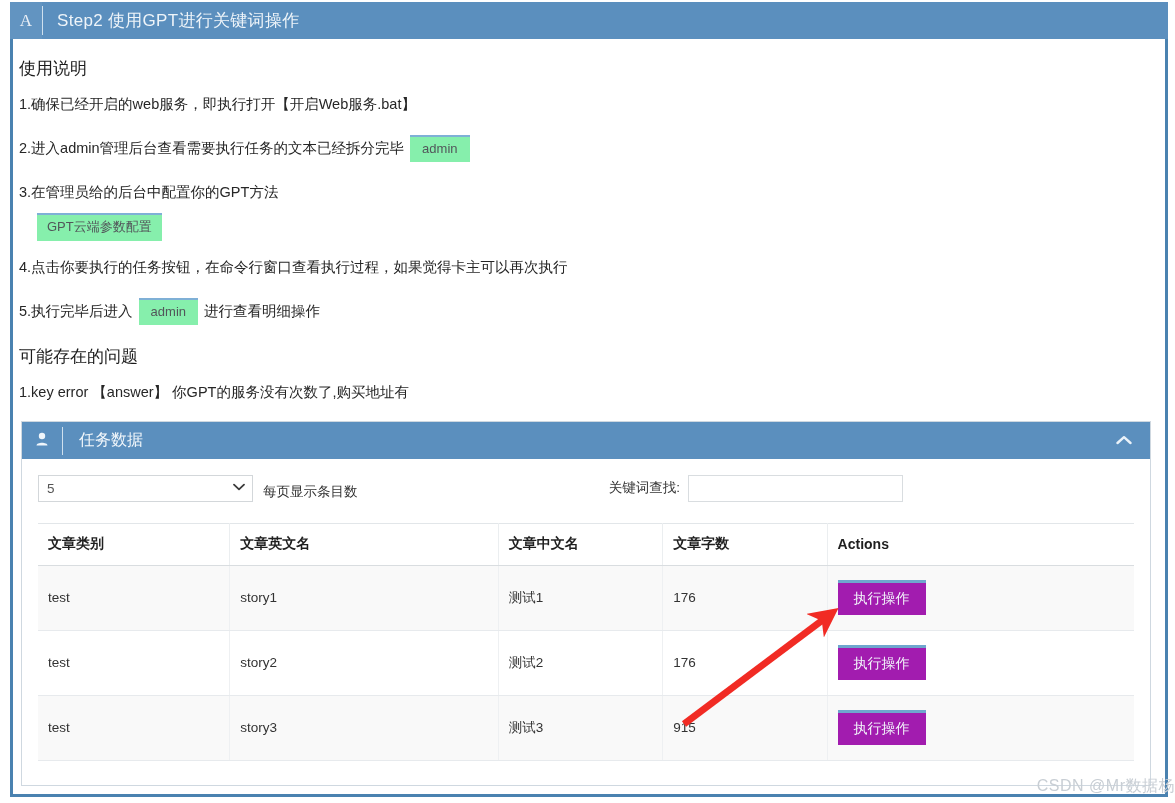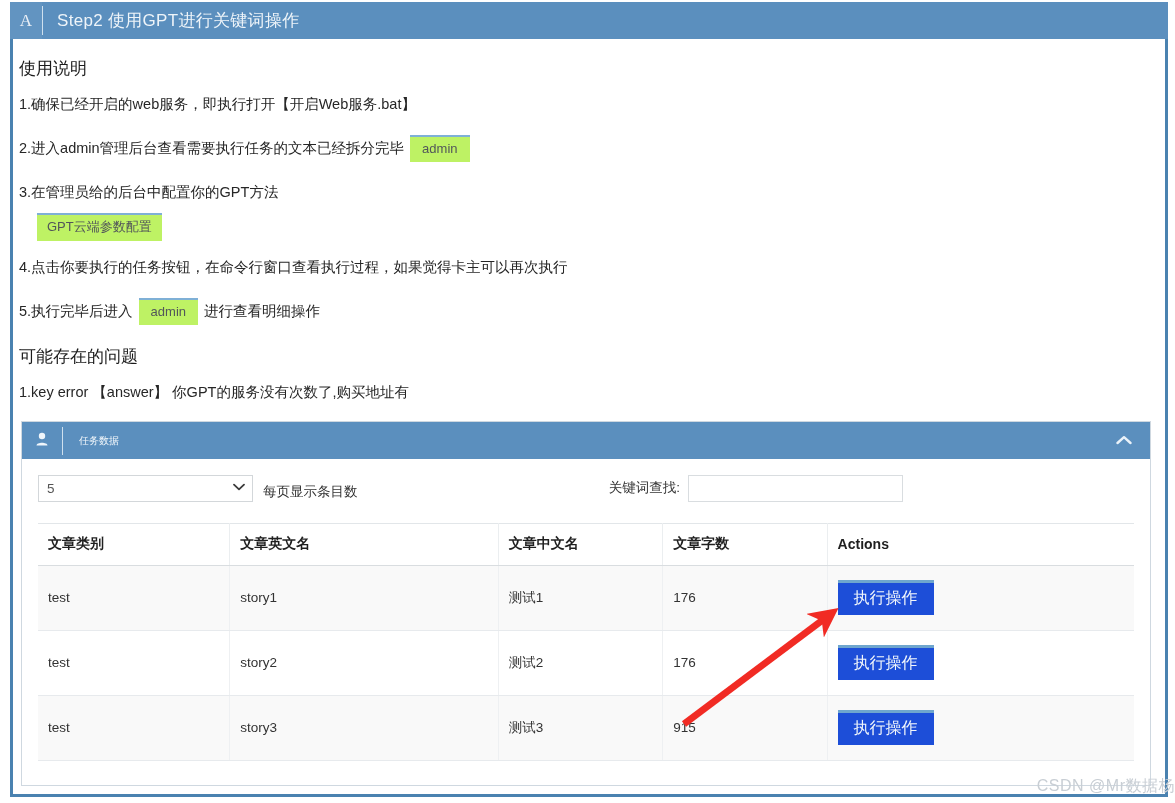--- a/index.html
+++ b/index.html
@@ -63,21 +63,21 @@
   .line{
     font-size:14.5px;
     color:#262626;
     margin:0 0 20px 6px;
     line-height:21px;
     display:flex;align-items:center;flex-wrap:wrap;
   }
   .line.tight{margin-bottom:10px;}
   .badge{
     display:inline-block;
-    background:#bef264;
+    background:#86efac;
     border-top:2px solid #7fb0d6;
     color:#52565a;
     font-size:13px;
     padding:5px 12px 6px 12px;
     margin:0 6px;
     line-height:14px;
     white-space:nowrap;
   }
   .badge.wide{padding:5px 10px 7px 10px;}
   .badge-block{
@@ -108,21 +108,21 @@
     display:flex;align-items:center;
     position:relative;
   }
   .panel-head .icon-user{
     width:40px;text-align:center;color:#f0f6fb;font-size:14px;
   }
   .panel-head .vsep{
     width:1px;height:28px;background:#cfe0ee;
   }
   .panel-head .phead-title{
-    padding-left:16px;color:#f2f7fb;font-size:10px;text-align:right;
+    padding-left:16px;color:#f2f7fb;font-size:16px;text-align:right;
   }
   .panel-head .chevron{
     position:absolute;right:18px;top:13px;
     color:#eaf2f9;font-size:13px;line-height:10px;
   }
   .panel-body{
     padding:14px 16px 24px 16px;
   }
   .toolbar{
     display:flex;align-items:center;
@@ -190,24 +190,24 @@
   table.dt tbody tr.odd td{background:#f9f9f9;}
   table.dt tbody tr.even td{background:#ffffff;}
   .col1{width:17.5%;}
   .col2{width:24.5%;}
   .col3{width:15%;}
   .col4{width:15%;}
   .col5{width:28%;}
 
   .act-btn{
     display:inline-block;
-    background:#1d4ed8;
+    background:#a21caf;
     border-top:3px solid #6fa6ce;
     color:#f2f7fb;
-    font-size:16px;
+    font-size:14px;
     padding:7px 16px 9px 16px;
     line-height:16px;
     cursor:pointer;
   }
 
   
   .watermark{
     position:absolute;
     right:0;bottom:6px;
     font-size:16px;

